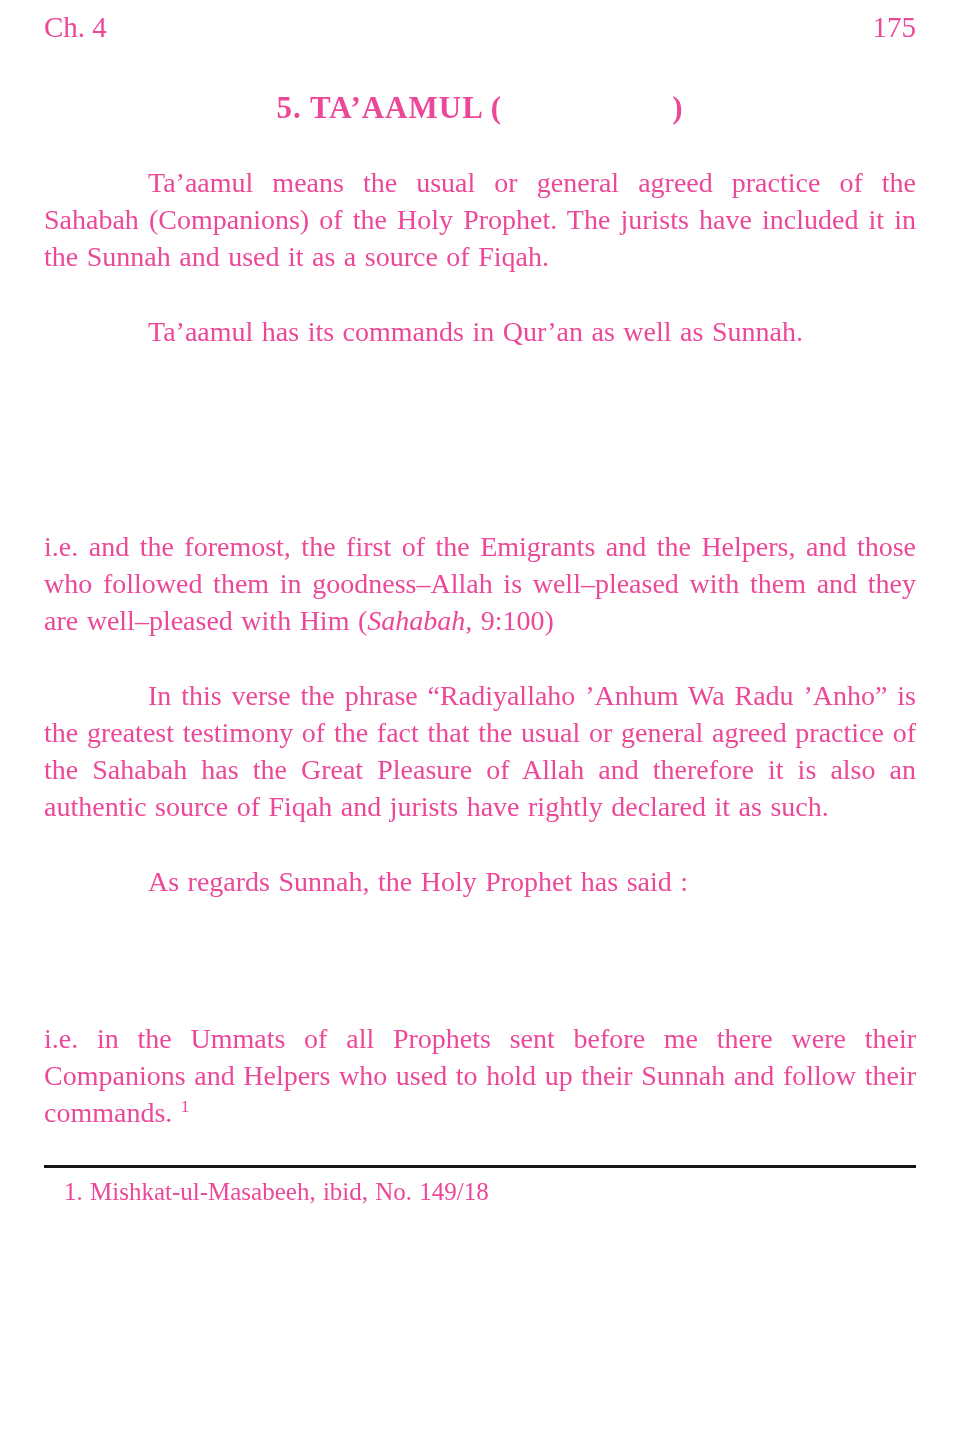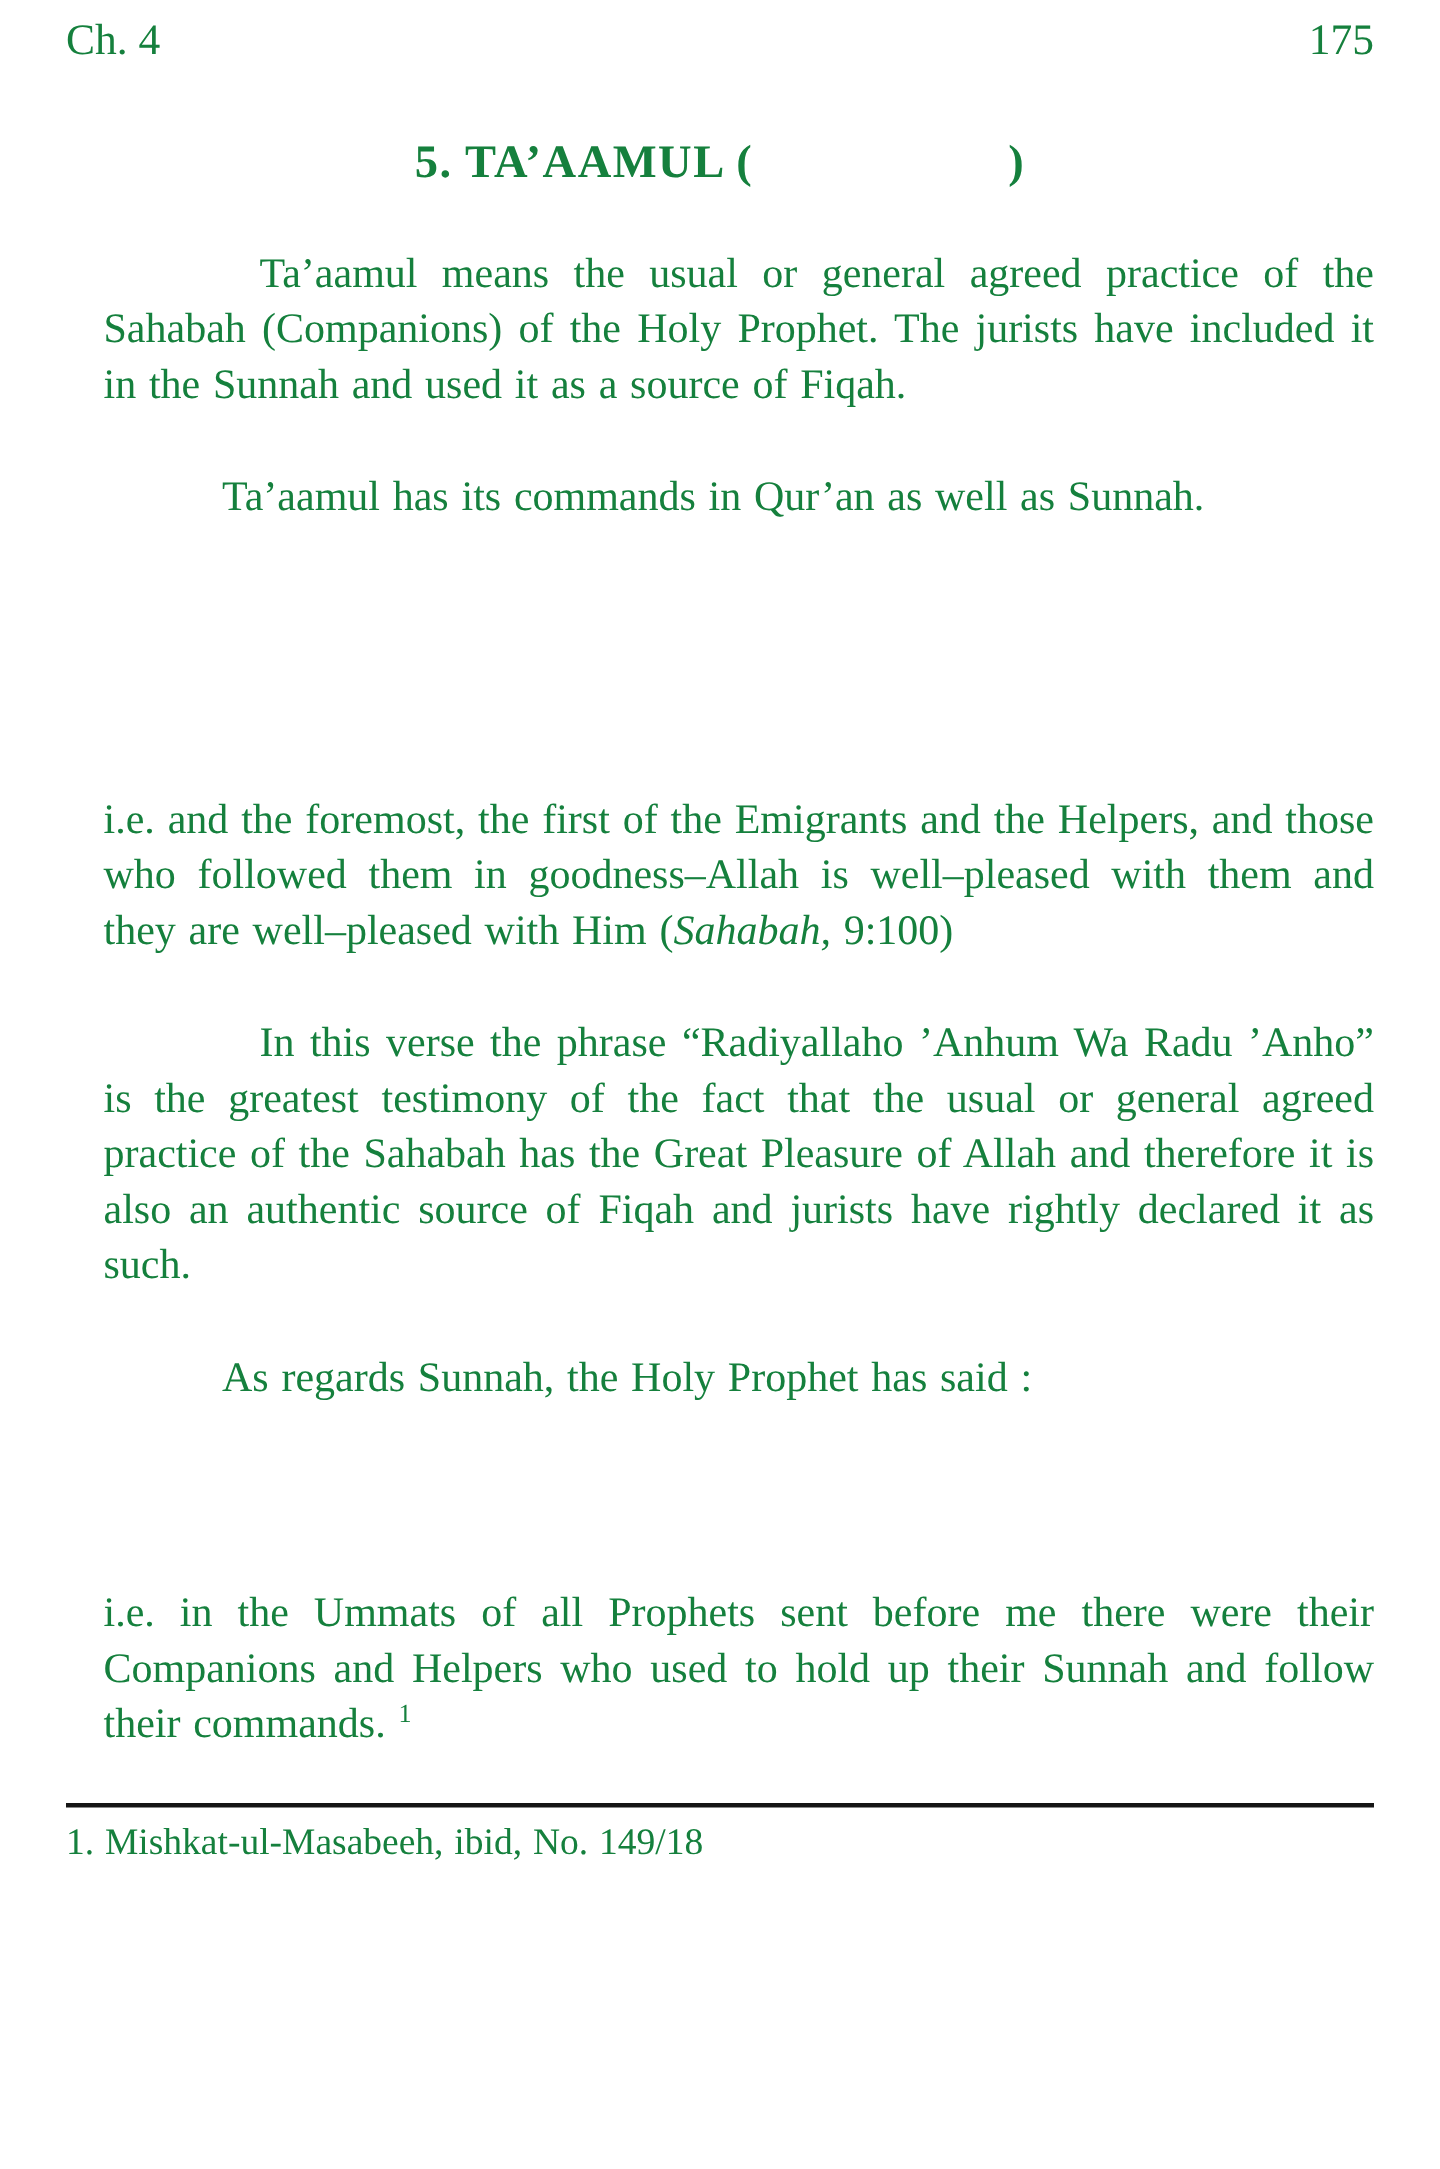--- a/index.html
+++ b/index.html
@@ -4,21 +4,21 @@
 <style>
   html, body { margin: 0; padding: 0; background: #e8e8e8; }
   .page {
     width: 960px;
     height: 1446px;
     margin: 0 auto;
     background: #ffffff;
     box-sizing: border-box;
     padding: 10px 44px 0 44px;
     font-family: "Liberation Serif", serif;
-    color: #15803d;
+    color: #ec4899;
     position: relative;
   }
   .page-header {
     display: flex;
     align-items: baseline;
     font-size: 29px;
     line-height: 34px;
   }
   .page-header .left  { flex: 1; text-align: left; }
   .page-header .mid   { flex: 2; text-align: center; font-style: italic; }
@@ -34,21 +34,21 @@
   }
   .paren-gap { display: inline-block; width: 170px; }
 
   p {
     margin: 0;
     font-size: 28px;
     line-height: 37px;
     word-spacing: 1.5px;
   }
   .indent   { text-indent: 104px; }
-  .justify  { text-align: justify; margin-left: 25px; }
+  .justify  { text-align: justify; }
   .mt-xl { margin-top: 44px; }
   .mt-lg { margin-top: 38px; }
 
   .arabic-space-1 { height: 178px; }
   .arabic-space-2 { height: 120px; }
 
   .italic { font-style: italic; }
 
   .sup {
     font-size: 0.62em;
@@ -59,20 +59,21 @@
   .footnote-rule {
     margin-top: 34px;
     border: none;
     border-top: 3px solid #151515;
   }
   .footnote {
     font-size: 25px;
     line-height: 32px;
     margin-top: 6px;
     word-spacing: 1px;
+    margin-left: 20px;
   }
 </style>
 </head>
 <body>
 
 <div class="page">
 
   <header class="page-header">
     <span class="left">Ch.  4</span>
     <span class="right">175</span>

